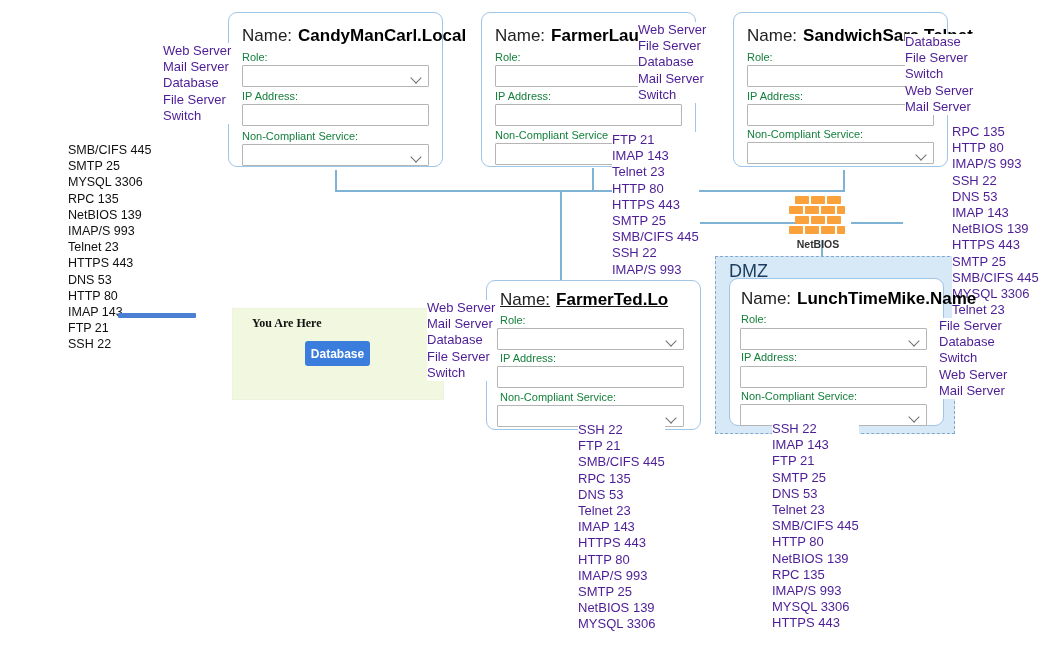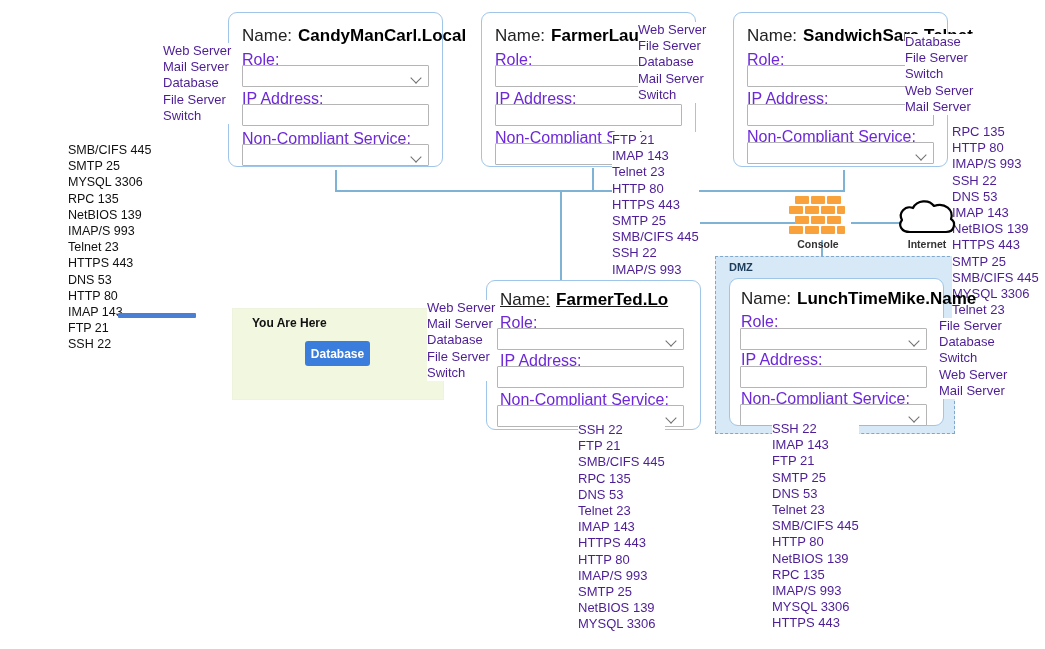--- a/index.html
+++ b/index.html
@@ -23,21 +23,21 @@
     border-radius:9px;
     box-sizing:border-box;
   }
   .host-name-row{
     position:absolute;left:14px;top:20px;
     font-size:17px;white-space:nowrap;text-align:right;
   }
   .host-name-row .lbl{color:#222;}
   .host-name-row .val{font-weight:bold;color:#000;margin-left:6px;}
   .fld-label{
-    position:absolute;left:14px;font-size:16px;color:#6d28d9;white-space:nowrap;
+    position:absolute;left:14px;font-size:11px;color:#15803d;white-space:nowrap;
   }
   .fld-box{
     position:absolute;left:14px;
     height:22px;
     border:1px solid #b5b5b5;
     background:#fff;box-sizing:border-box;border-radius:1px;
   }
   .fld-box.sel::after{
     content:"";position:absolute;right:8px;top:8px;
     width:7px;height:7px;
@@ -58,32 +58,32 @@
   .opt-list div{white-space:nowrap;}
 
   
   .dmz{
     position:absolute;
     background:#d7e8f7;
     border:1.5px dashed #7fa8cc;
     box-sizing:border-box;
   }
   .dmz-label{
-    position:absolute;font-size:11px;font-weight:bold;color:#1b3c5a;
+    position:absolute;font-size:18px;font-weight:normal;color:#1b3c5a;
   }
 
   
   .here-box{
     position:absolute;
     background:#f2f7e0;
     border:1px solid #eef3dd;
     box-sizing:border-box;
   }
   .here-label{
-    position:absolute;font-size:12px;font-weight:bold;color:#111;
+    position:absolute;font-size:12px;font-weight:bold;color:#111;font-family:Liberation Serif, serif;
   }
   .console-btn{
     position:absolute;
     background:#3b7ddd;color:#ffffff;
     font-size:12px;font-weight:bold;
     border:none;border-radius:3px;
     display:flex;align-items:center;justify-content:center;
     cursor:pointer;
   }
 
@@ -318,23 +318,17 @@
       <div class="brick" style="left:26px;top:10px;width:14px;height:8px;"></div>
       <div class="brick" style="left:42px;top:10px;width:8px;height:8px;"></div>
       <div class="brick" style="left:0px;top:20px;width:14px;height:8px;"></div>
       <div class="brick" style="left:16px;top:20px;width:14px;height:8px;"></div>
       <div class="brick" style="left:32px;top:20px;width:14px;height:8px;"></div>
       <div class="brick" style="left:-6px;top:30px;width:14px;height:8px;"></div>
       <div class="brick" style="left:10px;top:30px;width:14px;height:8px;"></div>
       <div class="brick" style="left:26px;top:30px;width:14px;height:8px;"></div>
       <div class="brick" style="left:42px;top:30px;width:8px;height:8px;"></div>
     </div>
-    <div class="node-cap" style="left:-3px;top:42px;width:52px;">Console</div>
-  </div>
-
-  <div class="cloud-wrap" style="left:896px;top:198px;">
-    <svg width="62" height="40" viewBox="0 0 62 40">
-      <path d="M14 34 C5 34 2 27 6 22 C2 15 9 7 17 10 C21 2 33 1 38 8 C49 4 58 12 55 21 C60 24 59 34 50 34 Z" fill="#ffffff" stroke="#000000" stroke-width="2.2" stroke-linejoin="round"></path>
-    </svg>
-    <div class="node-cap" style="left:0px;top:40px;width:62px;">Internet</div>
-  </div>
+    <div class="node-cap" style="left:-3px;top:42px;width:52px;">NetBIOS</div>
+  </div>
+
 
 </div>
 
 </body></html>

